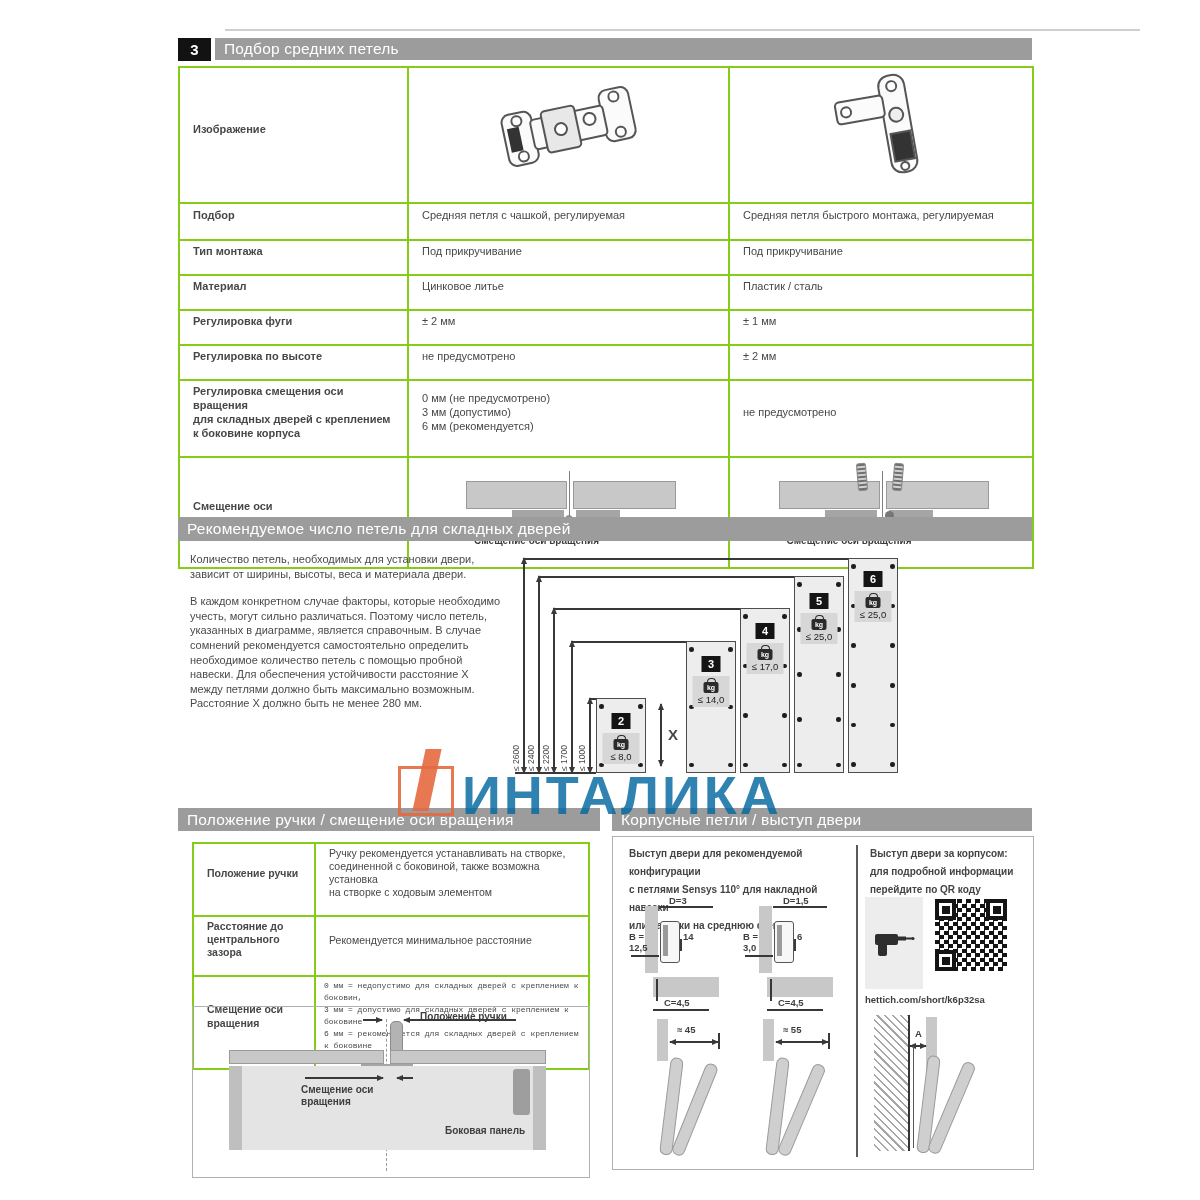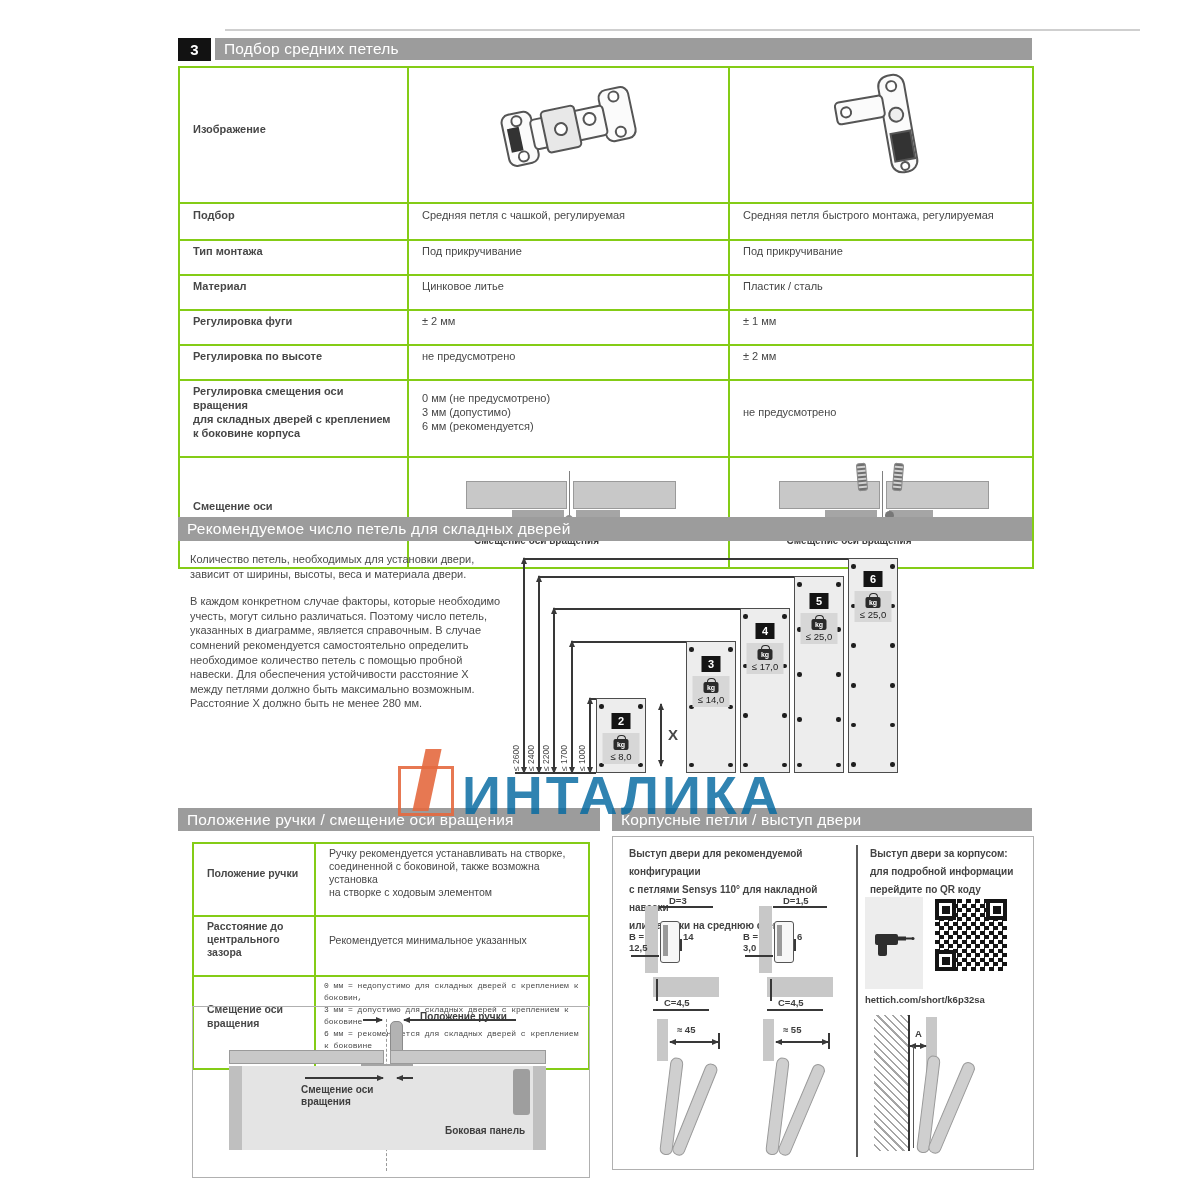--- a/index.html
+++ b/index.html
@@ -342,21 +342,21 @@
     <tbody>
         <tr style="height:52px">
       <td class="lbl" style="font-size:10.5px;">Положение ручки</td>
       <td class="pre" style="font-size:10.5px;line-height:13px;">Ручку рекомендуется устанавливать на створке,
 соединенной с боковиной, также возможна установка
 на створке с ходовым элементом</td>
     </tr>
     <tr style="height:46px">
       <td class="lbl pre" style="font-size:10.5px;line-height:13px;">Расстояние до
 центрального зазора</td>
-      <td style="font-size:10.5px;">Рекомендуется минимальное указанных</td>
+      <td style="font-size:10.5px;">Рекомендуется минимальное расстояние</td>
     </tr>
     <tr style="height:62px">
       <td class="lbl" style="font-size:10.5px;">Смещение оси вращения</td>
       <td class="pre" style="font-size:8px;line-height:12px;padding-left:8px;font-family:Liberation Mono, monospace;">0 мм = недопустимо для складных дверей с креплением к боковин,
 3 мм = допустимо для складных дверей с креплением к боковине
 6 мм = рекомендуется для складных дверей с креплением к боковине</td>
     </tr>
   </tbody>
     </table>
 

